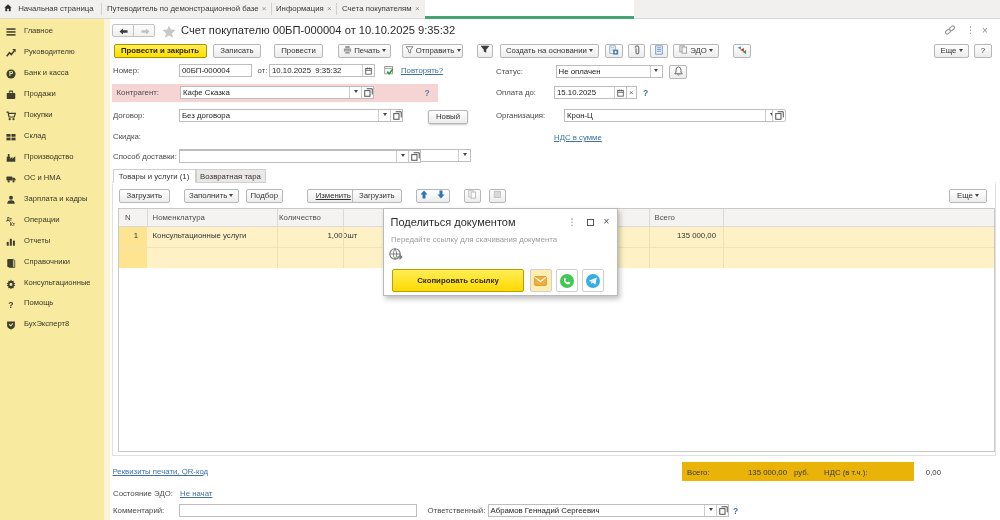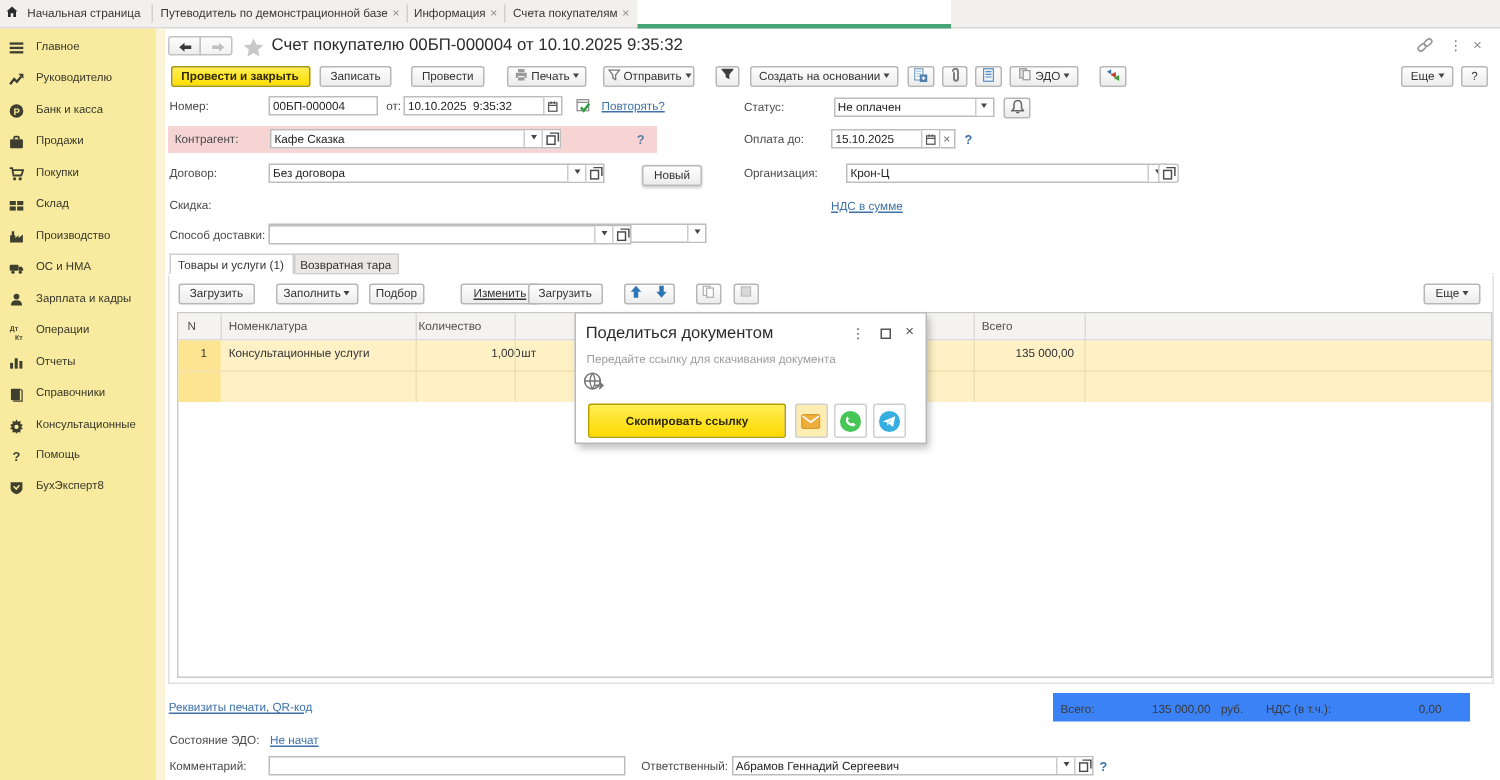--- a/index.html
+++ b/index.html
@@ -360,21 +360,21 @@
     <div class="abs" style="left:228.5px;top:4.5px;color:#333;">шт</div>
     <div class="abs" style="left:528px;top:4.5px;width:69px;text-align:right;color:#333;">135 000,00</div>
     <div class="colsep" style="left:158px;height:41px;background:#eee0b0;"></div>
     <div class="colsep" style="left:223.5px;height:41px;background:#eee0b0;"></div>
     <div class="colsep" style="left:529.5px;height:41px;background:#eee0b0;"></div>
     <div class="colsep" style="left:603.5px;height:41px;background:#eee0b0;"></div>
   </div>
 </div>
 
 <div class="lnk" style="left:112.5px;top:467px;">Реквизиты печати, QR-код</div>
-<div class="abs" style="left:702px;top:461.5px;width:278px;height:19.5px;background:#3b82f6;">
+<div class="abs" style="left:682px;top:461.5px;width:232px;height:19.5px;background:#eab308;">
   <div class="abs" style="left:5px;top:6px;color:#3a3a3a;">Всего:</div>
   <div class="abs" style="left:30px;top:6px;width:75px;text-align:right;color:#3a3a3a;">135 000,00</div>
   <div class="abs" style="left:112px;top:6px;color:#3a3a3a;">руб.</div>
   <div class="abs" style="left:142px;top:6px;color:#3a3a3a;">НДС (в т.ч.):</div>
   <div class="abs" style="left:204px;top:6px;width:55px;text-align:right;color:#3a3a3a;">0,00</div>
 </div>
 <div class="lbl" style="left:113px;top:489px;">Состояние ЭДО:</div>
 <div class="lnk" style="left:180px;top:489px;">Не начат</div>
 <div class="lbl" style="left:113px;top:506px;">Комментарий:</div>
 <div class="inp" style="left:179px;top:504px;width:238px;"></div>

